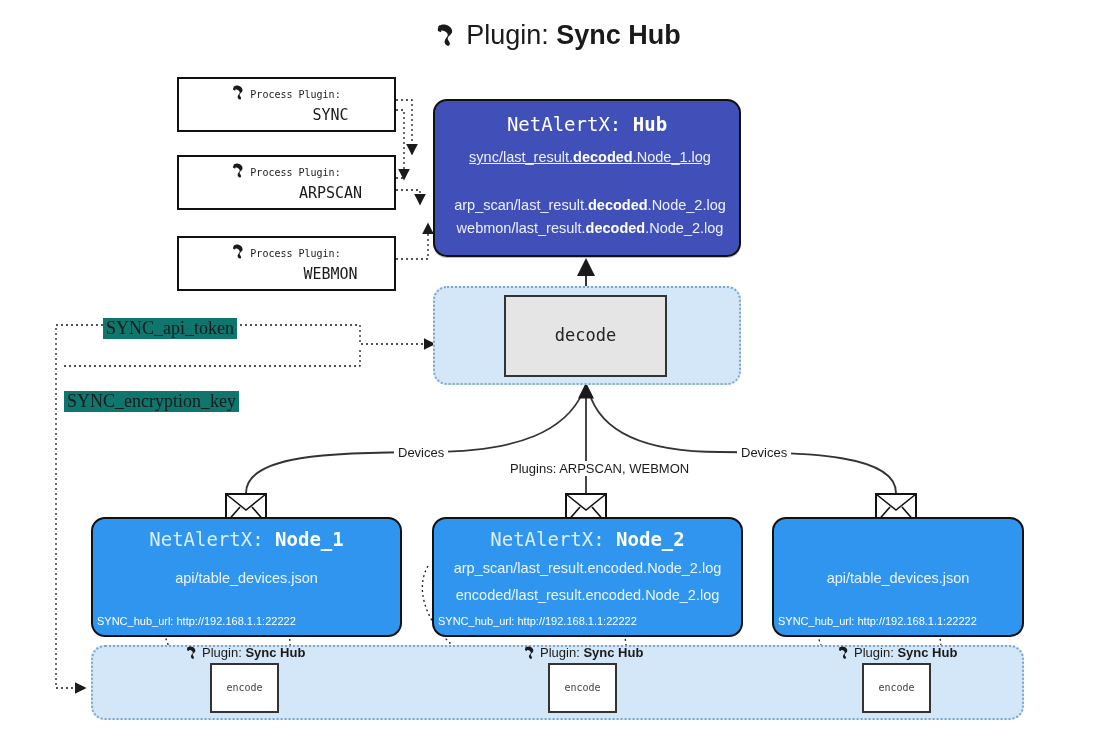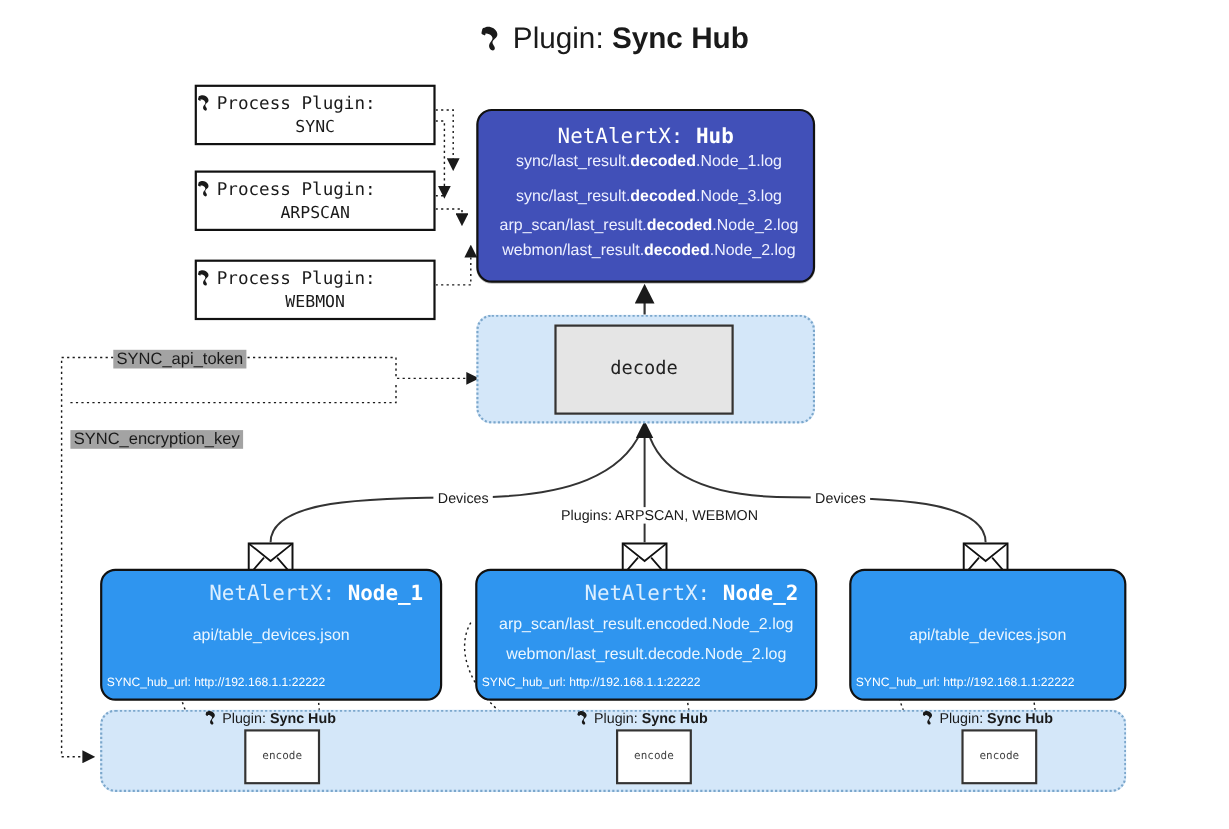--- a/index.html
+++ b/index.html
@@ -22,34 +22,34 @@
   .hub{position:absolute;left:433px;top:99px;width:308px;height:158px;
        background:#4150b8;border:2px solid #111;border-radius:14px;box-sizing:border-box;
        box-shadow:0 1px 0 rgba(0,0,0,.25);}
   .hub-title{position:absolute;left:0;top:12px;width:100%;text-align:center;
              font-family:"DejaVu Sans Mono","Liberation Mono",monospace;
              font-size:19px;color:#ffffff;white-space:nowrap;}
   .hub-title b{font-weight:700;}
   .hub-line{position:absolute;left:8px;width:294px;text-align:center;color:#eef0ff;
             font-size:14.5px;white-space:nowrap;}
   .hub-line b{font-weight:700;color:#ffffff;}
-  .hl1{top:38px;} .hl2{top:70px;} .hl3{top:96px;} .hl4{top:119px;}
+  .hl1{top:48px;text-decoration:underline;} .hl2{top:70px;} .hl3{top:96px;} .hl4{top:119px;}
 
   
   .pbox{position:absolute;width:219px;height:55px;background:#fff;border:2px solid #111;
         box-sizing:border-box;}
-  .pbox .l1{position:absolute;left:0;top:5px;width:100%;text-align:left;
-            font-family:"DejaVu Sans Mono","Liberation Mono",monospace;font-size:16px;white-space:nowrap;}
+  .pbox .l1{position:absolute;left:0;top:5px;width:100%;text-align:center;
+            font-family:"DejaVu Sans Mono","Liberation Mono",monospace;font-size:10px;white-space:nowrap;}
   .pbox .l2{position:absolute;left:0;top:27px;width:100%;text-align:center;
-            font-family:"DejaVu Sans Mono","Liberation Mono",monospace;font-size:15px;white-space:nowrap;}
+            font-family:"DejaVu Sans Mono","Liberation Mono",monospace;font-size:15px;white-space:nowrap;padding-left:44px;}
   .pbox .plug{display:inline-block;vertical-align:-3px;margin-right:1px;}
   #pbox0{left:177px;top:77px;} #pbox1{left:177px;top:155px;} #pbox2{left:177px;top:236px;}
 
   
-  .tok{position:absolute;font-size:15px;color:#1a1a1a;background:#a3a3a3;padding:0 3px;white-space:nowrap;}
+  .tok{position:absolute;font-size:18px;color:#1a1a1a;background:#0f766e;padding:0 3px;white-space:nowrap;font-family:Liberation Serif, serif;}
   #tok0{left:103px;top:318px;} #tok1{left:64px;top:359px;margin-top:32px;}
 
   
   .decode-wrap{position:absolute;left:433px;top:286px;width:308px;height:99px;
                background:#d4e7f9;border:2px dotted #7ba7cc;border-radius:14px;box-sizing:border-box;}
   .decode-box{position:absolute;left:504px;top:295px;width:163px;height:82px;background:#e5e5e5;
               border:2px solid #333;box-sizing:border-box;}
   .decode-box span{position:absolute;left:0;top:28px;width:100%;text-align:center;
                    font-family:"DejaVu Sans Mono","Liberation Mono",monospace;font-size:17px;color:#222;}
 
@@ -58,36 +58,36 @@
   #lbl-dev-l{left:394px;top:445px;} #lbl-dev-r{left:737px;top:445px;}
   #lbl-plugins{left:506px;top:461px;}
 
   
   .node{position:absolute;height:120px;background:#2f95ef;border:2px solid #111;
         border-radius:14px;box-sizing:border-box;}
   #node0{left:91px;top:517px;width:311px;}
   #node1{left:432px;top:517px;width:311px;}
   #node2{left:772px;top:517px;width:252px;}
   .node-title{position:absolute;left:0;top:9px;width:100%;text-align:center;
-              font-family:"DejaVu Sans Mono","Liberation Mono",monospace;font-size:19px;color:#dcefff;white-space:nowrap;margin-left:41px;}
+              font-family:"DejaVu Sans Mono","Liberation Mono",monospace;font-size:19px;color:#dcefff;white-space:nowrap;}
   .node-title b{font-weight:700;color:#ffffff;}
   .node-line{position:absolute;left:4px;width:calc(100% - 8px);text-align:center;color:#eaf6ff;
              font-size:14.5px;white-space:nowrap;}
   .node-foot{position:absolute;left:4px;bottom:8px;width:calc(100% - 8px);text-align:left;
              color:#ffffff;font-size:11px;white-space:nowrap;}
   .nl-single{top:51px;}
   .nl-a{top:41px;} .nl-b{top:68px;}
 
   
   .env{position:absolute;width:42px;height:31px;}
 
   
   .enc-wrap{position:absolute;left:91px;top:645px;width:933px;height:75px;
             background:#d4e7f9;border:2px dotted #7ba7cc;border-radius:14px;box-sizing:border-box;}
-  .enc-box{position:absolute;width:69px;height:50px;background:#fff;border:2px solid #333;box-sizing:border-box;margin-left:12px;}
+  .enc-box{position:absolute;width:69px;height:50px;background:#fff;border:2px solid #333;box-sizing:border-box;}
   .enc-box span{position:absolute;left:0;top:17px;width:100%;text-align:center;
                 font-family:"DejaVu Sans Mono","Liberation Mono",monospace;font-size:10px;color:#444;}
   #enc0{left:210px;top:663px;} #enc1{left:548px;top:663px;} #enc2{left:862px;top:663px;}
   .enc-label{position:absolute;font-size:13px;color:#1a1a1a;white-space:nowrap;}
   .enc-label b{font-weight:700;}
   .enc-label .plug{display:inline-block;vertical-align:-3px;margin-right:1px;}
   #encl0{left:186px;top:645px;} #encl1{left:524px;top:645px;} #encl2{left:838px;top:645px;}
 </style>
 </head>
 <body>
@@ -162,23 +162,20 @@
   </div>
 
 
   <div class="hub">
     <div class="hub-title">
       <span>NetAlertX: </span><b>Hub</b>
     </div>
     <div class="hub-line hl1">
       <span>sync/last_result.</span><b>decoded</b><span>.Node_1.log</span>
     </div>
-    <div class="hub-line hl2">
-      <span>sync/last_result.</span><b>decoded</b><span>.Node_3.log</span>
-    </div>
     <div class="hub-line hl3">
       <span>arp_scan/last_result.</span><b>decoded</b><span>.Node_2.log</span>
     </div>
     <div class="hub-line hl4">
       <span>webmon/last_result.</span><b>decoded</b><span>.Node_2.log</span>
     </div>
   </div>
 
   <div class="pbox" id="pbox0">
     <div class="l1">
@@ -262,21 +259,21 @@
     </div>
     <div class="node-line nl-single">api/table_devices.json</div>
     <div class="node-foot">SYNC_hub_url: http://192.168.1.1:22222</div>
   </div>
 
   <div class="node" id="node1">
     <div class="node-title">
       <span>NetAlertX: </span><b>Node_2</b>
     </div>
     <div class="node-line nl-a">arp_scan/last_result.encoded.Node_2.log</div>
-    <div class="node-line nl-b">webmon/last_result.decode.Node_2.log</div>
+    <div class="node-line nl-b">encoded/last_result.encoded.Node_2.log</div>
     <div class="node-foot">SYNC_hub_url: http://192.168.1.1:22222</div>
   </div>
 
   <div class="node" id="node2">
     <div class="node-line nl-single">api/table_devices.json</div>
     <div class="node-foot">SYNC_hub_url: http://192.168.1.1:22222</div>
   </div>
 
   <div class="enc-wrap"></div>
 

